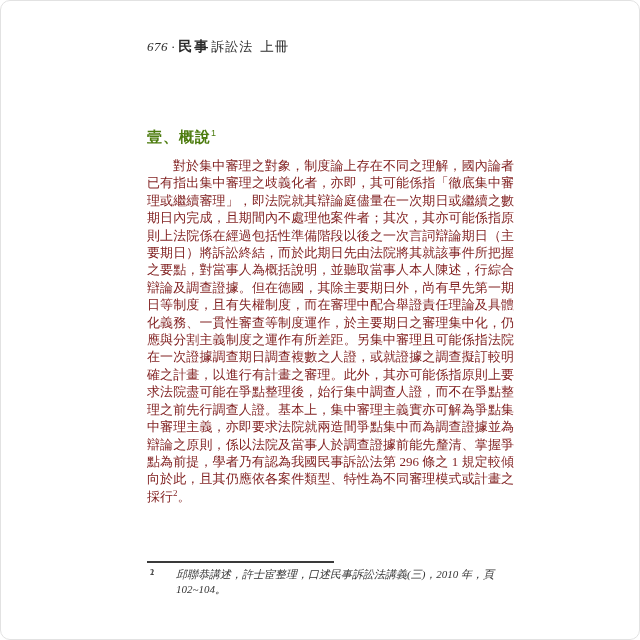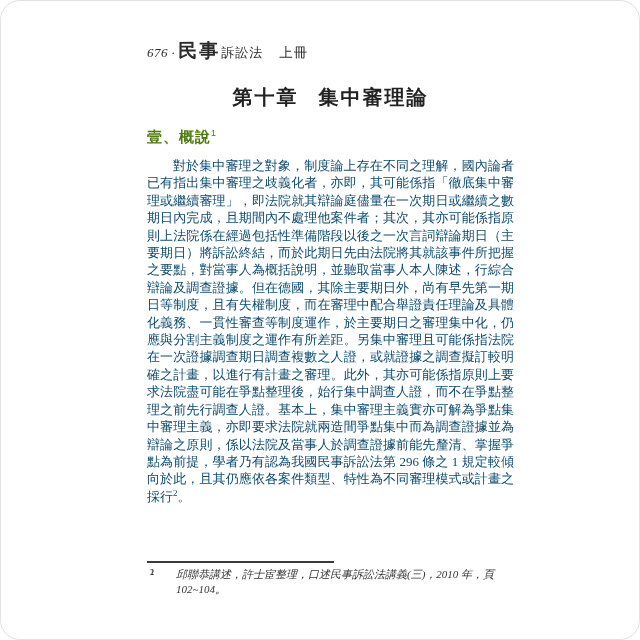--- a/index.html
+++ b/index.html
@@ -2,41 +2,41 @@
 <html lang="zh-Hant"><head>
 <meta charset="utf-8">
 <style>
   html,body{margin:0;padding:0;background:#fff;}
   .page{
     position:relative;
     width:640px;height:640px;
     background:#fff;
     box-sizing:border-box;
     border:1px solid #e2e2e2;
-    border-radius:20px;
+    border-radius:10px;
     overflow:hidden;
     font-family:"Liberation Serif","DejaVu Serif",serif;
     color:#2b2b2b;
     -webkit-font-smoothing:antialiased;
   }
   
   .header{
     position:absolute;left:146px;top:37px;
     display:flex;align-items:baseline;
     white-space:nowrap;
   }
   .pagenum{font-style:italic;font-size:13px;letter-spacing:.5px;}
   .sep{font-size:13px;margin:0 3px;}
   .title-script{
-    font-size:19px;font-weight:bold;
+    font-size:14px;font-weight:bold;
     font-family:"DejaVu Serif",serif;
     letter-spacing:2px;margin-right:1px;
   }
   .title-rest{font-size:13px;letter-spacing:1px;}
-  .vol{font-size:13.5px;margin-left:16px;letter-spacing:1px;}
+  .vol{font-size:13.5px;margin-left:7px;letter-spacing:1px;}
   
   .chapter{
     position:absolute;left:146px;top:83px;width:367px;
     margin:0;text-align:center;
     font-family:"Liberation Sans","DejaVu Sans",sans-serif;
     font-size:20px;font-weight:bold;color:#222;
     letter-spacing:2px;
   }
   .chapter .gap{display:inline-block;width:1em;}
   
@@ -46,21 +46,21 @@
     font-family:"Liberation Sans","DejaVu Sans",sans-serif;
     font-size:15px;font-weight:bold;color:#4d7c0f;
     letter-spacing:1px;
   }
   .section sup{font-size:9px;font-weight:normal;}
   
   .body{
     position:absolute;left:146px;top:156px;width:367px;
     font-size:13px;line-height:17.4px;
     text-align:justify;text-justify:inter-ideograph;
-    color:#0c4a6e;
+    color:#7f1d1d;
   }
   .body p{margin:0;text-indent:2em;}
   .body sup{font-size:9px;line-height:0;}
   .body b{font-weight:bold;}
   
   .fnrule{
     position:absolute;left:146px;top:560px;width:187px;height:0;
     border-top:2px solid #3a3a3a;
   }
   .footnotes{
@@ -80,21 +80,20 @@
 <div class="page">
 
   <div class="header">
     <span class="pagenum">676</span>
     <span class="sep">·</span>
     <span class="title-script">民事</span>
     <span class="title-rest">訴訟法</span>
     <span class="vol">上冊</span>
   </div>
 
-  <h1 class="chapter"><span>第十章</span><span class="gap"></span><span>集中審理論</span></h1>
 
   <h2 class="section"><span>壹、概說</span><sup>1</sup></h2>
 
   <div class="body">
     <p><span>對於集中審理之對象，制度論上存在不同之理解，國內論者已有指出集中審理之歧義化者，亦即，其可能係指「徹底集中審理或繼續審理」，即法院就其辯論庭儘量在一次期日或繼續之數期日內完成，且期間內不處理他案件者；其次，其亦可能係指原則上法院係在經過包括性準備階段以後之一次言詞辯論期日（主要期日）將訴訟終結，而於此期日先由法院將其就該事件所把握之要點，對當事人為概括說明，並聽取當事人本人陳述，行綜合辯論及調查證據。但在德國，其除主要期日外，尚有早先第一期日等制度，且有失權制度，而在審理中配合舉證責任理論及具體化義務、一貫性審查等制度運作，於主要期日之審理集中化，仍應與分割主義制度之運作有所差距。另集中審理且可能係指法院在一次證據調查期日調查複數之人證，或就證據之調查擬訂較明確之計畫，以進行有計畫之審理。此外，其亦可能係指原則上要求法院盡可能在爭點整理後，始行集中調查人證，而不在爭點整理之前先行調查人證。基本上，集中審理主義實亦可解為爭點集中審理主義，亦即要求法院就兩造間爭點集中而為調查證據並為辯論之原則，係以法院及當事人於調查證據前能先釐清、掌握爭點為前提，學者乃有認為我國民事訴訟法第 296 條之 1 規定較傾向於此，且其仍應依各案件類型、特性為不同審理模式或計畫之採行</span><sup>2</sup><span>。</span></p>
   </div>
 
   <div class="fnrule"></div>
 
   <div class="footnotes">

